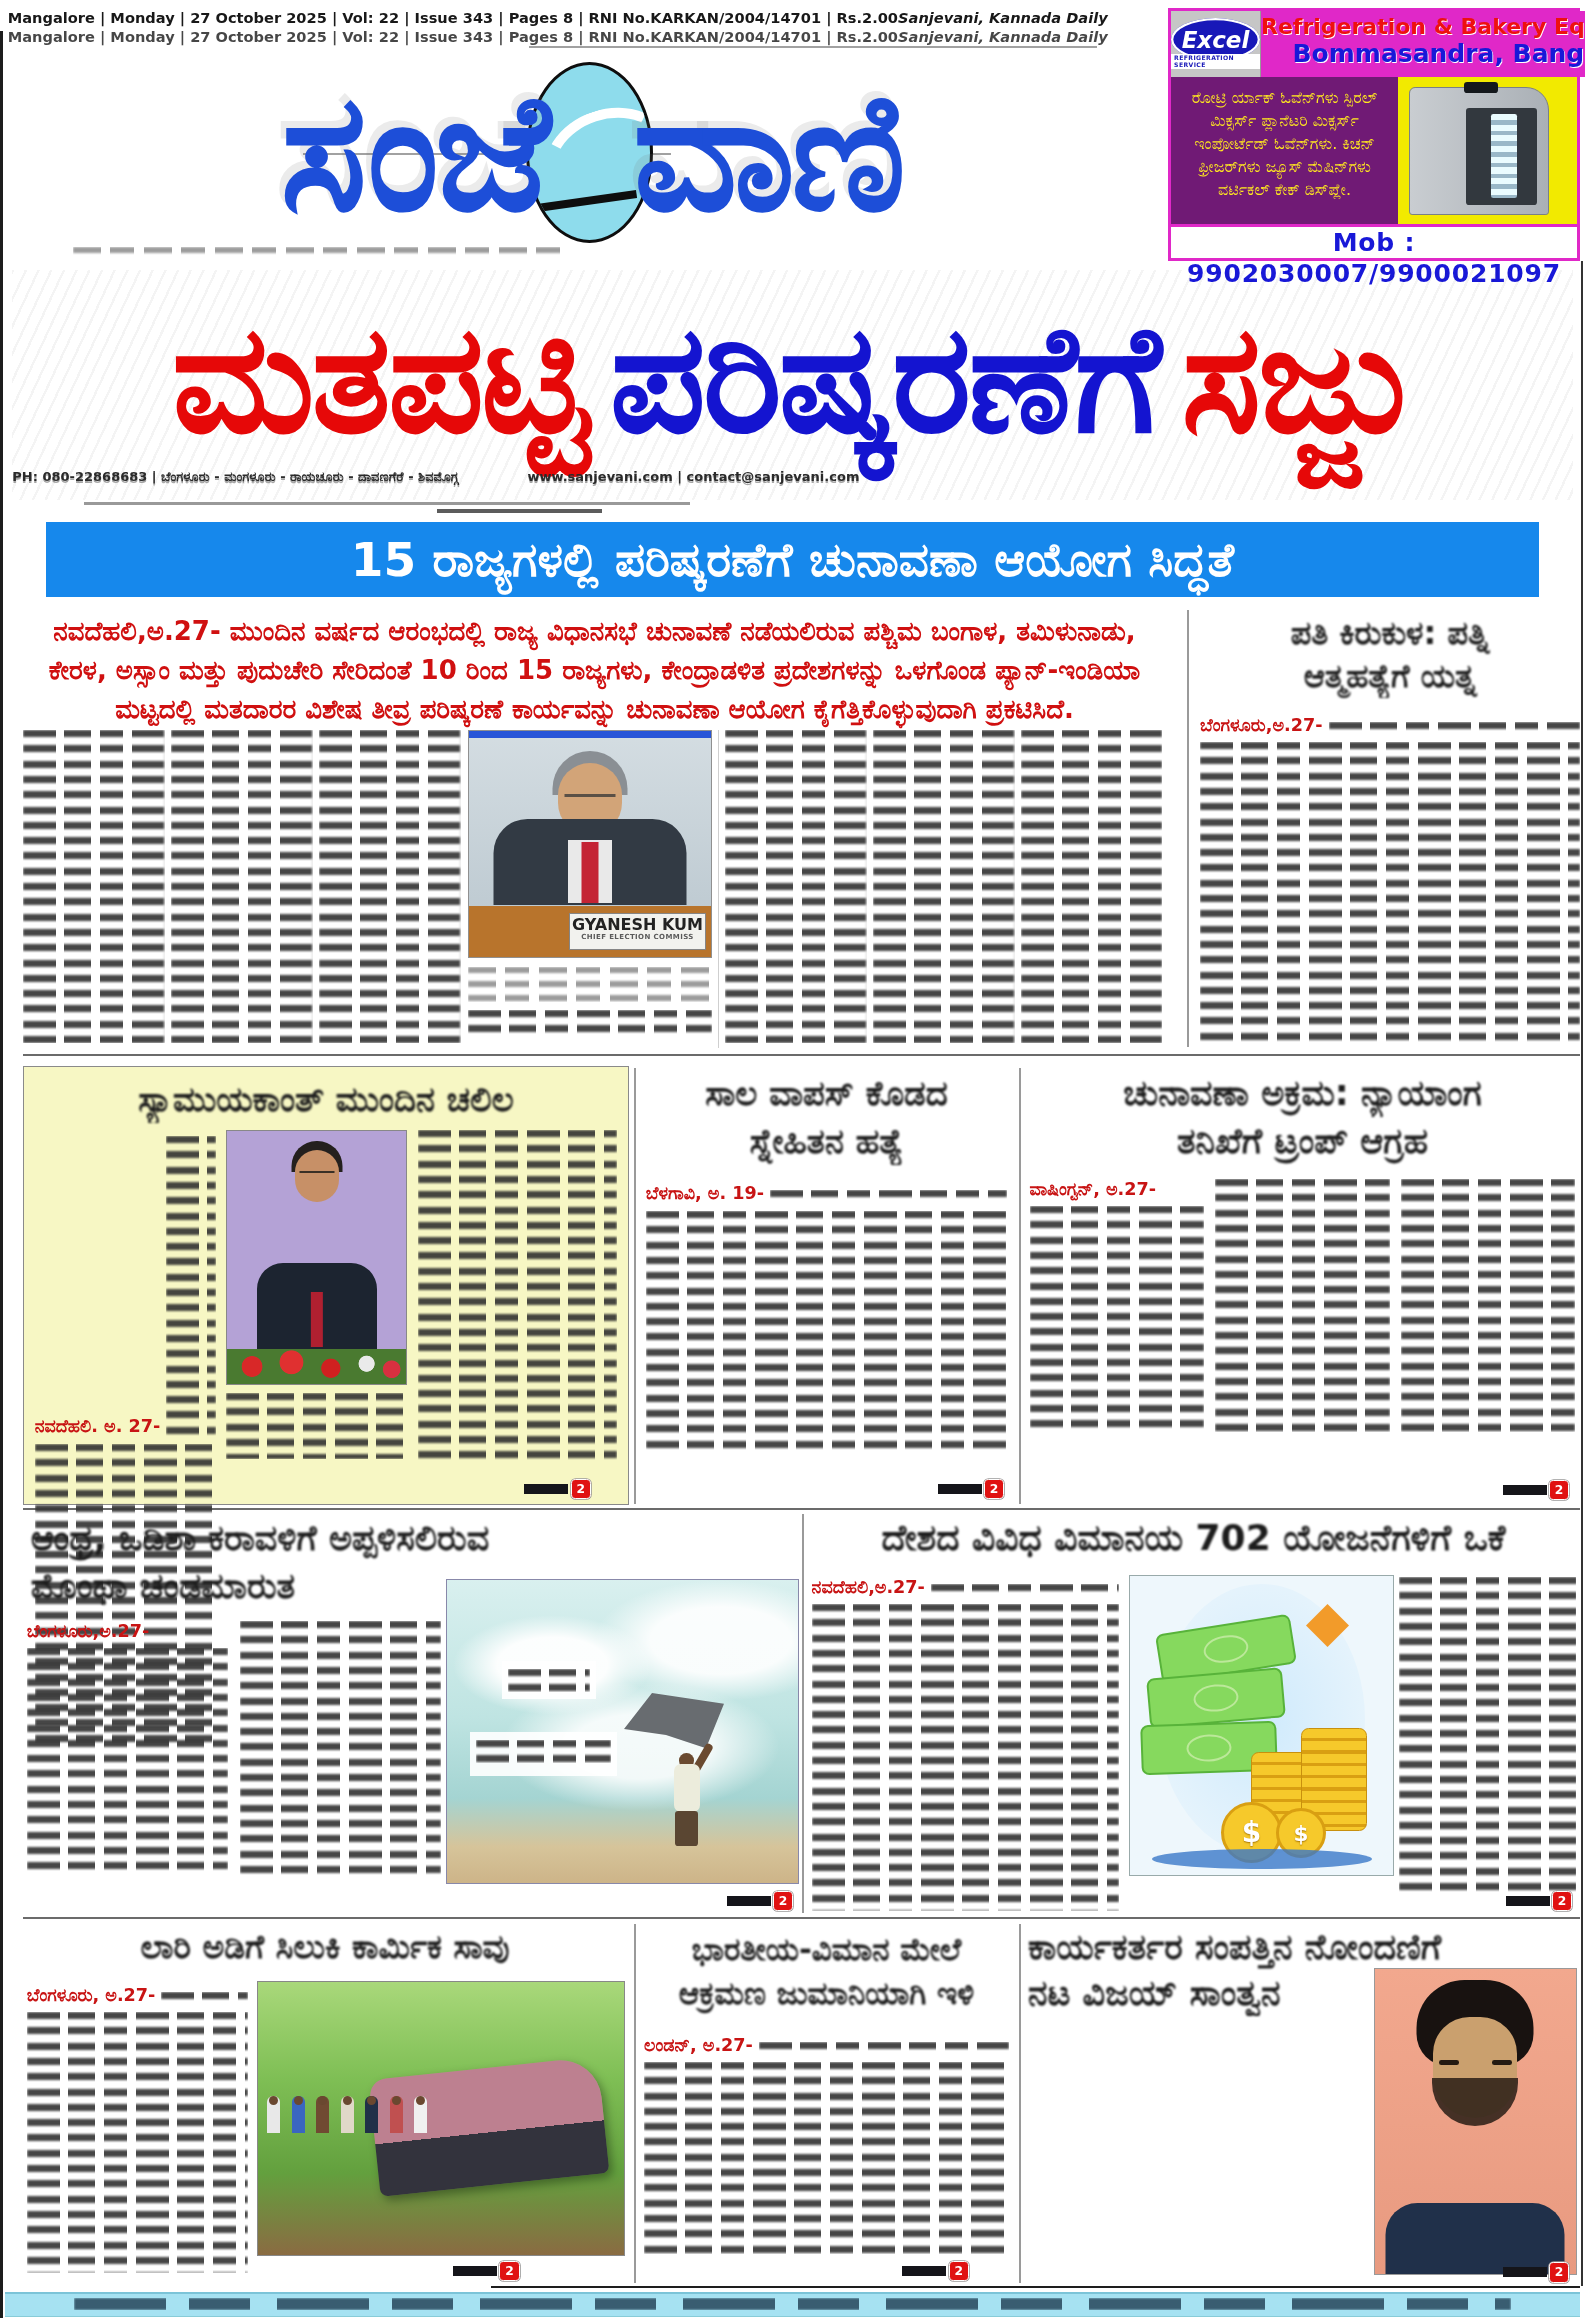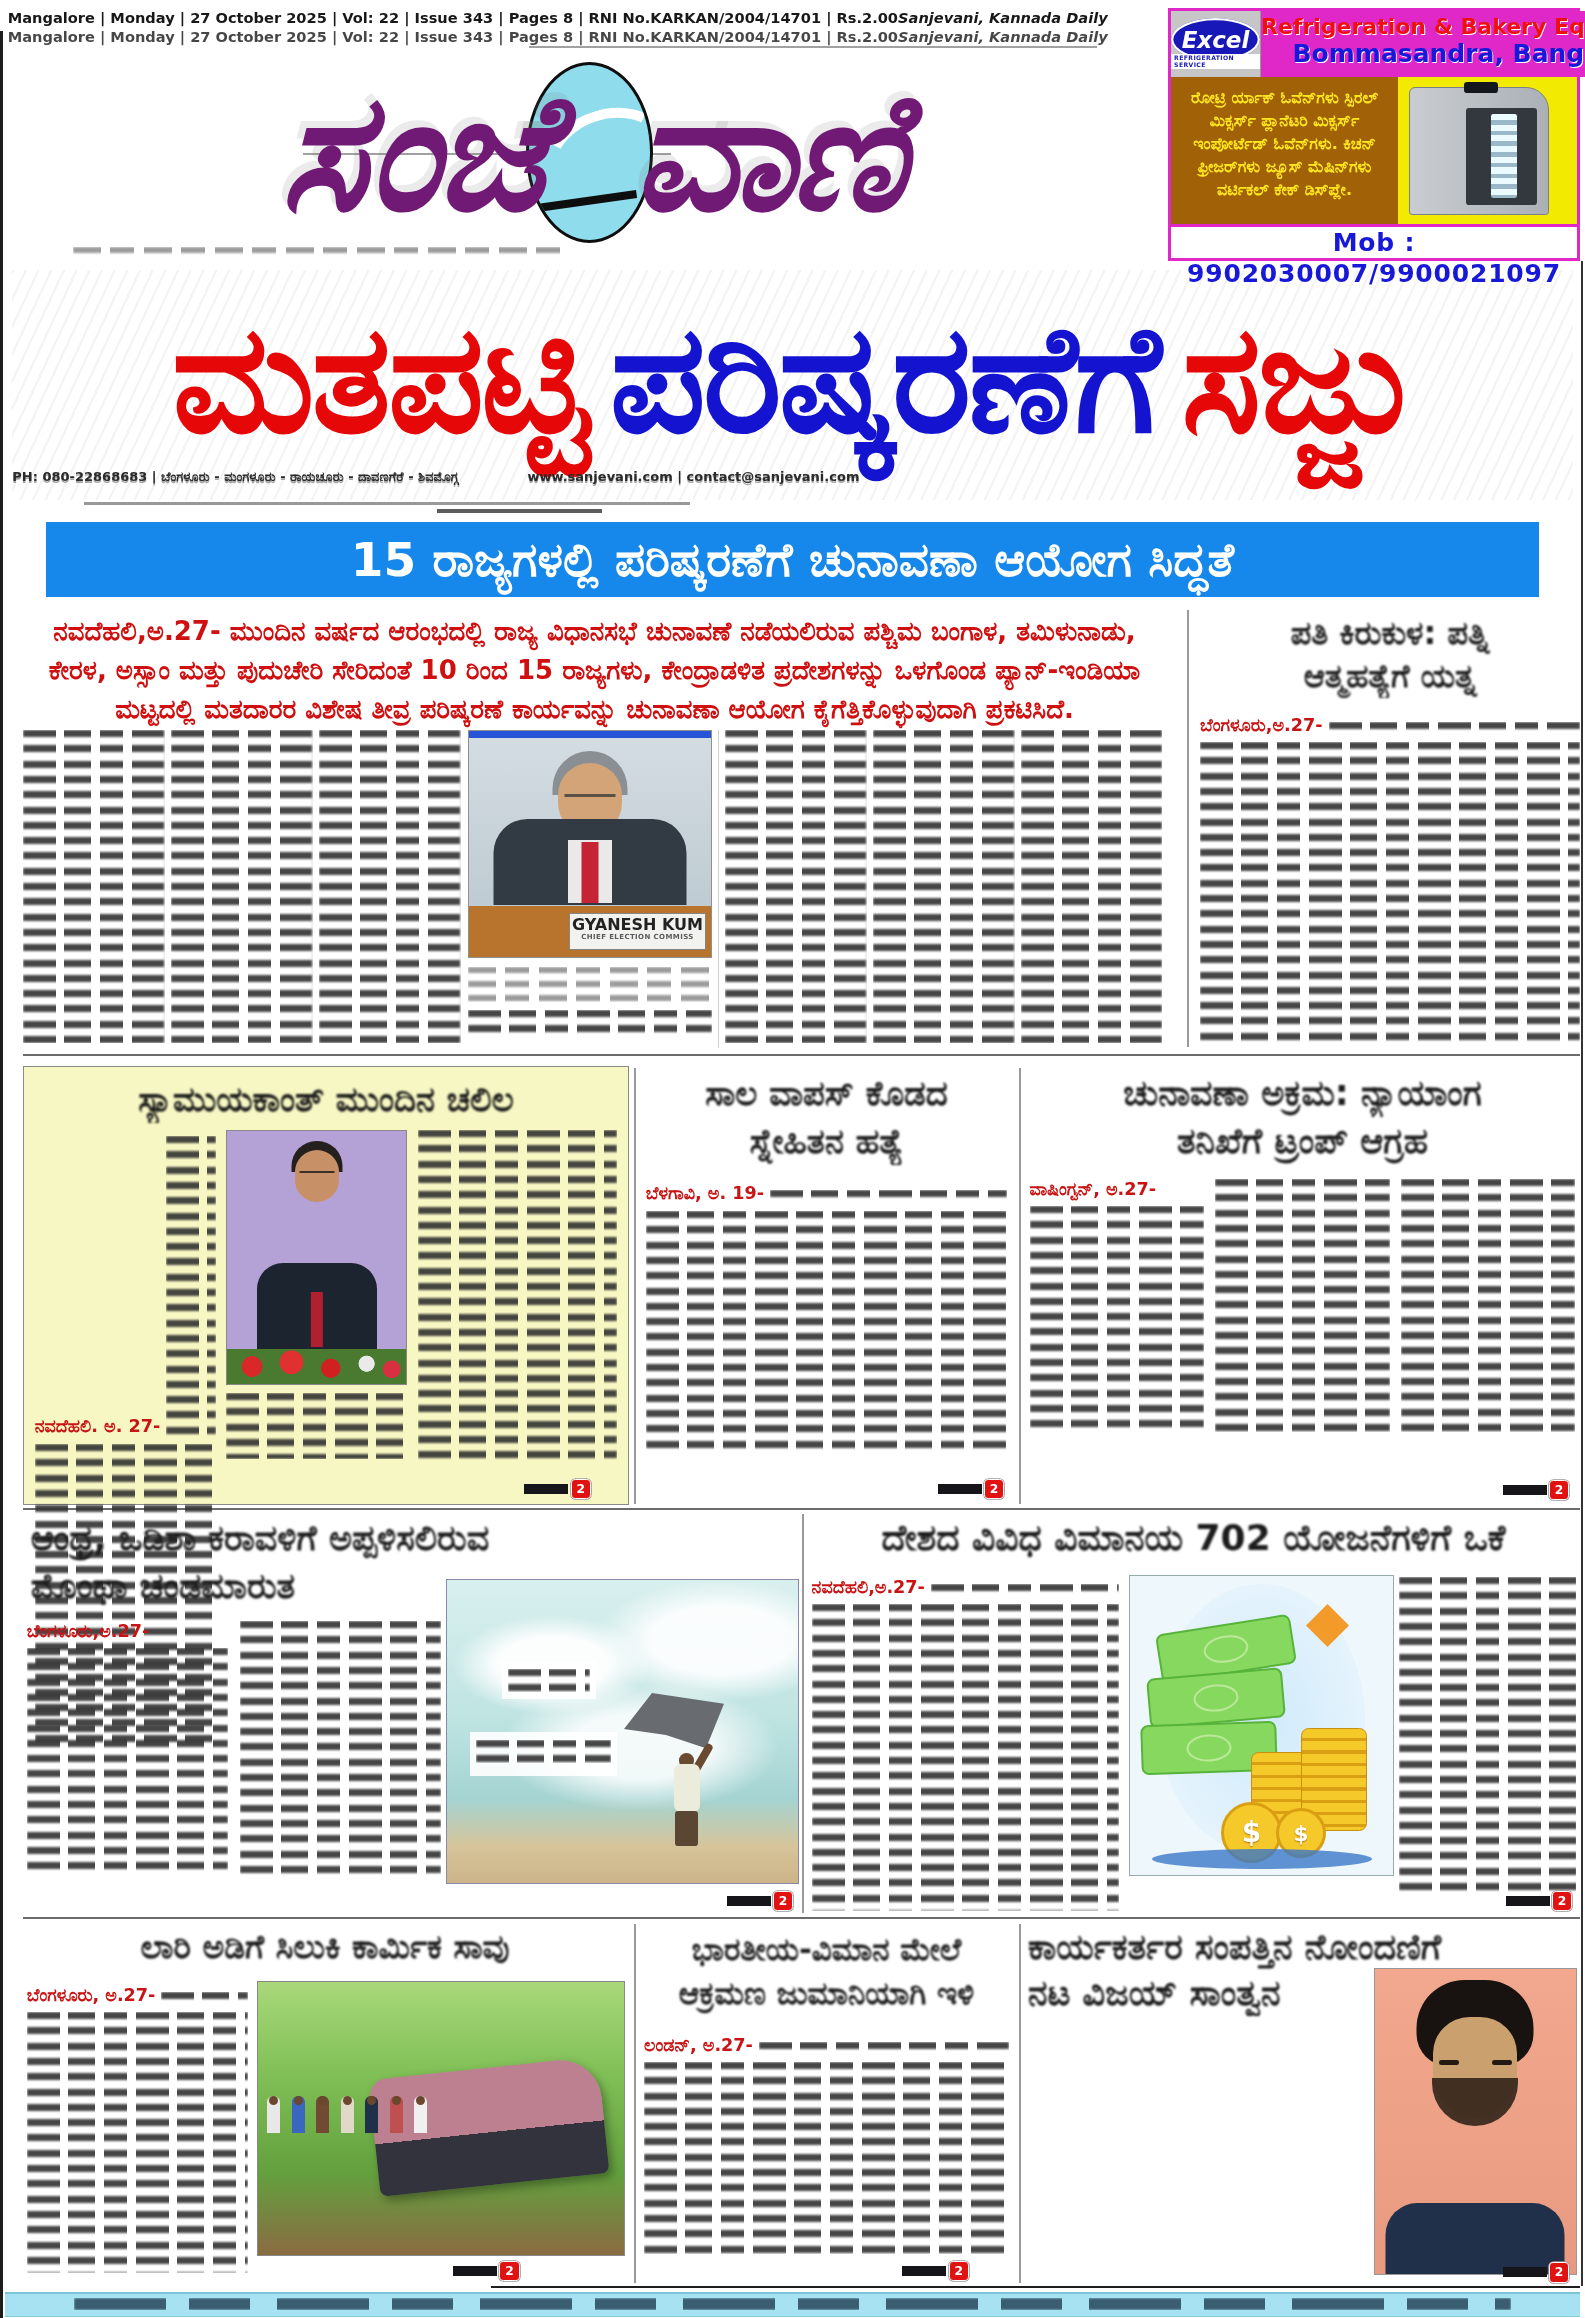--- a/index.html
+++ b/index.html
@@ -19,37 +19,37 @@
     -webkit-mask-image:repeating-linear-gradient(90deg,#000 0 28px,transparent 28px 37px,#000 37px 61px,transparent 61px 71px);
     mask-image:repeating-linear-gradient(90deg,#000 0 28px,transparent 28px 37px,#000 37px 61px,transparent 61px 71px);
     filter:blur(1.2px);
   }
 
   
   .info-line{position:absolute;left:7.7px;width:790px;display:flex;font-size:14.6px;font-weight:700;color:#181818;white-space:nowrap;}
   .info-line .ir{margin-left:auto;font-style:italic;}
   .artifact-line{position:absolute;background:#444;opacity:.5;}
   .logo-wrap{position:absolute;left:31px;top:40px;width:1120px;height:224px;display:flex;align-items:center;justify-content:center;}
-  .logo-txt{font-size:163px;font-weight:900;color:#701a75;line-height:199px;letter-spacing:-4.6px;text-shadow:-5.4px -7px 0 rgba(110,110,110,.14);white-space:nowrap;font-style:italic;}
+  .logo-txt{font-size:163px;font-weight:900;color:#1d4ed8;line-height:199px;letter-spacing:-4.6px;text-shadow:-5.4px -7px 0 rgba(110,110,110,.14);white-space:nowrap;}
   .logo-globe{width:121px;height:175px;background:#8edcec;border:3.8px solid #0e0e0e;border-radius:50%;margin:0 -20px;position:relative;z-index:0;overflow:hidden;}
   .globe-swoosh{position:absolute;left:14px;top:44px;width:115px;height:92px;border:10.7px solid #ffffff;border-color:#fff transparent transparent transparent;border-radius:50%;transform:rotate(-18deg);}
   .globe-line{position:absolute;left:7.7px;bottom:35px;width:100px;height:7.7px;background:#0e0e0e;transform:rotate(-8deg);}
   .logo-txt.lt-left{z-index:1;} .logo-txt.lt-right{z-index:1;}
 
   
   .ad{position:absolute;left:1168px;top:7.7px;width:412px;height:253px;border:3.1px solid #e028c8;background:#fff;box-sizing:border-box;}
   .ad-top{height:66px;display:flex;}
   .ad-logo{width:106px;background:#c6c6c6;display:flex;flex-direction:column;align-items:center;justify-content:center;border-right:1.5px solid #999;}
   .ad-logo-oval{width:89px;height:43px;background:#1818b8;border-radius:50%;color:#fff;font-style:italic;font-weight:800;font-size:23px;display:flex;align-items:center;justify-content:center;box-shadow:0 0 0 2.3px #fff inset;}
   .ad-logo-sub{margin-top:-7.7px;background:#fff;color:#1818b8;font-size:6.1px;font-weight:700;padding:0.8px 3.1px;letter-spacing:0.4px;}
   .ad-head{flex:1;background:#e028c8;text-align:center;padding-top:3.8px;}
   .ad-l1{color:#ee1010;font-weight:800;font-size:22px;white-space:nowrap;text-shadow:0.8px 0.8px 0 #fff;}
   .ad-l2{color:#1818d8;font-weight:800;font-size:25px;text-shadow:0.8px 0.8px 0 #fff;}
   .ad-mid{height:147px;display:flex;}
-  .ad-body{width:227px;background:#a16207;color:#ffe820;font-size:16px;font-weight:700;text-align:center;padding:9.2px 7.7px;line-height:23px;box-sizing:border-box;}
+  .ad-body{width:227px;background:#701a75;color:#ffe820;font-size:16px;font-weight:400;text-align:center;padding:9.2px 7.7px;line-height:23px;box-sizing:border-box;}
   .ad-img{flex:1;background:#f2ea00;position:relative;}
   .oven{position:absolute;left:10.7px;top:10.7px;width:138px;height:126px;background:linear-gradient(90deg,#c9cdd1,#aab0b6);border-radius:6.1px 23px 3.1px 3.1px;border:1.5px solid #7a8086;}
   .oven-door{position:absolute;right:10.7px;top:20px;width:71px;height:97px;background:#32383e;border-radius:3.1px;}
   .oven-lights{position:absolute;right:31px;top:26px;width:26px;height:84px;background:repeating-linear-gradient(180deg,#eafcff 0 6.1px,#9ab8c8 6.1px 10.7px);border-radius:2.3px;}
   .oven-top{position:absolute;left:54px;top:-6.1px;width:34px;height:10.7px;background:#14181c;border-radius:3.1px;}
   .ad-mob{height:31px;background:#fff;border-top:3.1px solid #e028c8;color:#1818d8;font-weight:800;font-size:25px;text-align:center;line-height:31px;letter-spacing:0.8px;}
 
   
   .headline{position:absolute;left:12.3px;top:270px;width:1561px;height:230px;display:flex;justify-content:center;align-items:flex-start;gap:23px;white-space:nowrap;
     background:repeating-linear-gradient(115deg, rgba(0,0,0,.045) 0 2.3px, transparent 2.3px 11.5px);}

